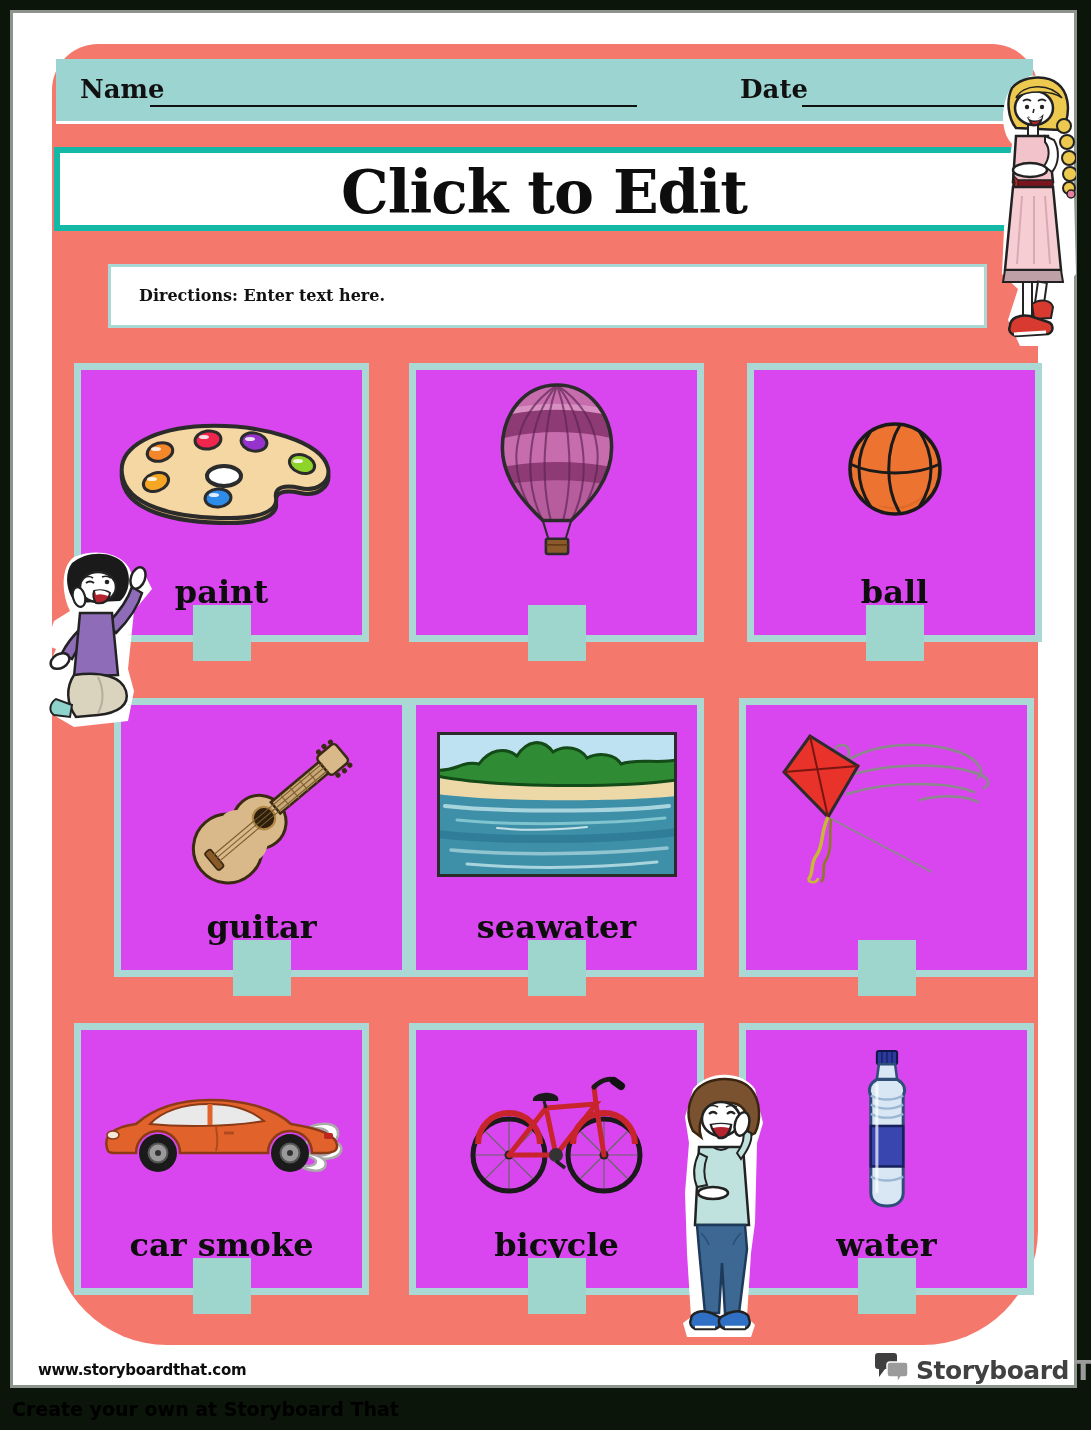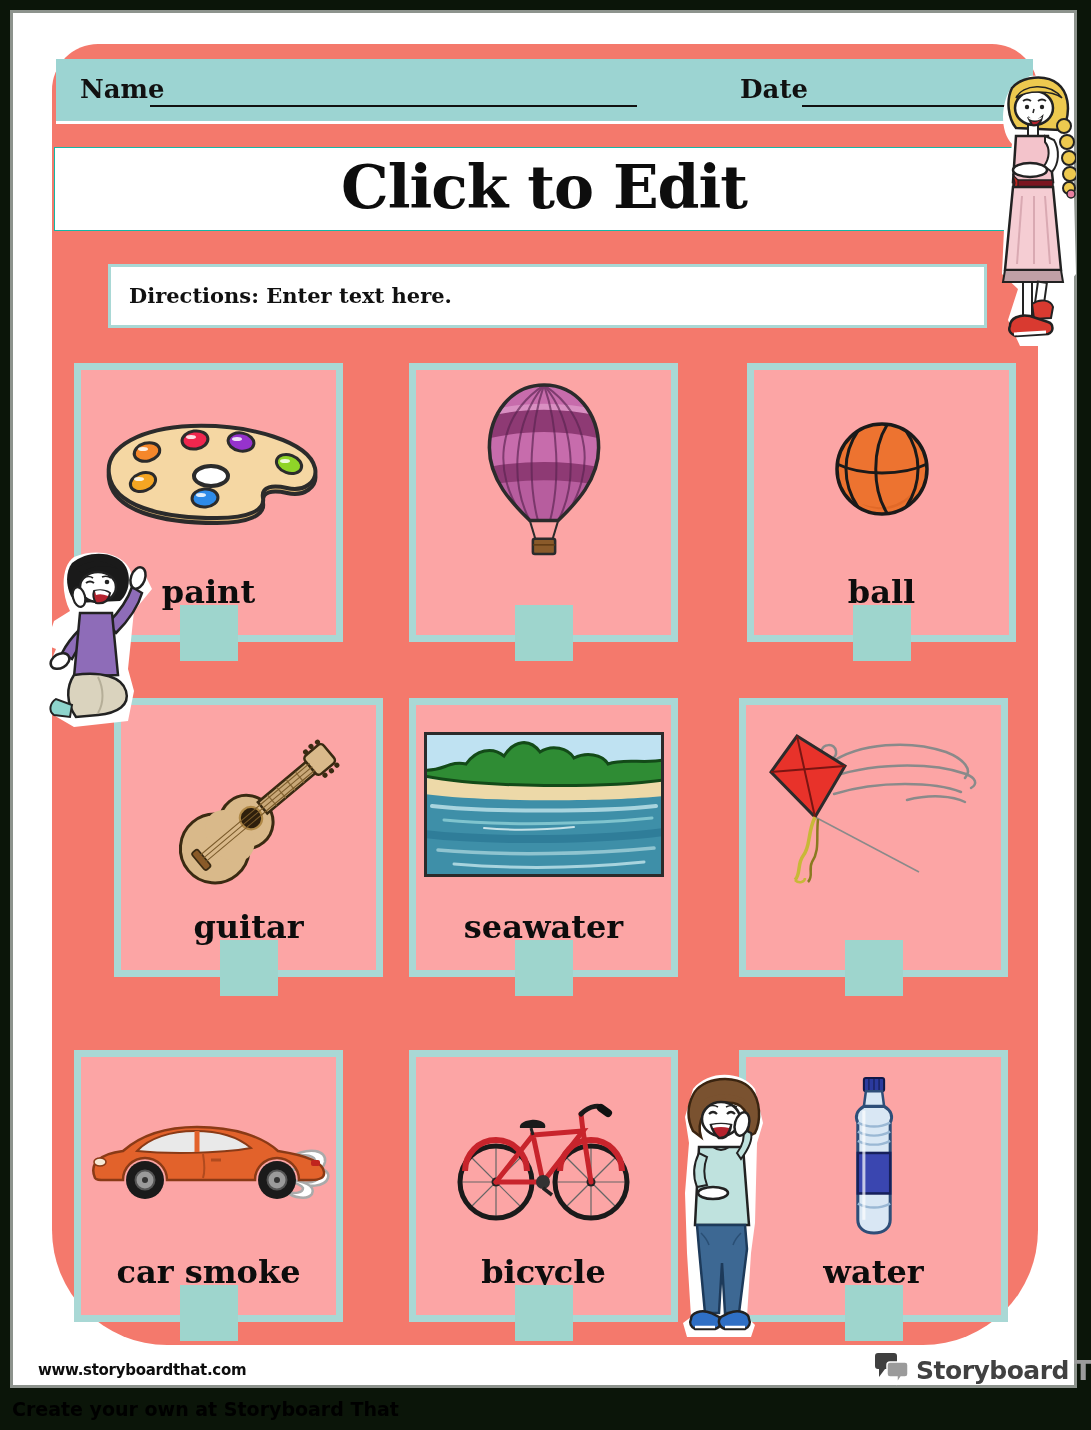--- a/index.html
+++ b/index.html
@@ -2,26 +2,26 @@
 <html><head>
 <meta charset="utf-8">
 <style>
   html,body{margin:0;padding:0;}
   body{width:1091px;height:1430px;position:relative;background:#0B1509;font-family:"DejaVu Serif",serif;overflow:hidden;}
   .page{position:absolute;left:10px;top:10px;width:1067px;height:1378px;background:#ffffff;border:3px solid #8d938d;box-sizing:border-box;}
   .coral{position:absolute;left:52px;top:44px;width:986px;height:1301px;background:#F4796C;border-radius:46px 46px 115px 115px;}
   .tealbar{position:absolute;left:56px;top:59px;width:977px;height:65px;background:#9CD4D2;border-bottom:3px solid #ffffff;box-sizing:border-box;}
   .fieldlabel{position:absolute;font-size:26px;font-weight:bold;color:#111;}
   .rule{position:absolute;height:2px;background:#111;}
-  .titleband{position:absolute;left:54px;top:147px;width:980px;height:84px;background:#fff;border:1px solid #14b8a6;box-sizing:border-box;text-align:center;}
+  .titleband{position:absolute;left:54px;top:147px;width:980px;height:84px;background:#fff;border:6px solid #14b8a6;box-sizing:border-box;text-align:center;}
   .titleband span{font-size:60px;font-weight:bold;line-height:78px;color:#0d0d0d;letter-spacing:-1px;}
   .directions{position:absolute;left:108px;top:264px;width:879px;height:64px;background:#fff;border:3px solid #A9D8D5;box-sizing:border-box;}
-  .directions span{display:block;padding-left:18px;line-height:58px;font-size:21px;font-weight:bold;color:#111;}
-  .card{position:absolute;width:269px;background:#fca5a5;border:7px solid #A9D8D5;box-sizing:border-box;}
-  .r12{height:279px;} .r3{height:272px;margin-top:27px;}
+  .directions span{display:block;padding-left:28px;line-height:58px;font-size:16px;font-weight:bold;color:#111;}
+  .card{position:absolute;width:295px;background:#d946ef;border:7px solid #A9D8D5;box-sizing:border-box;}
+  .r12{height:279px;} .r3{height:272px;}
   .imgzone{position:absolute;left:0;top:6px;right:0;height:186px;display:flex;align-items:center;justify-content:center;}
   .card-label{position:absolute;left:0;right:0;bottom:24px;text-align:center;font-size:32px;font-weight:bold;color:#0d0d0d;white-space:nowrap;}
   .tab{position:absolute;left:50%;margin-left:-29px;bottom:-26px;width:58px;height:56px;background:#9ED5CD;}
   .char{position:absolute;z-index:50;}
   .logo{position:absolute;left:875px;top:1349px;display:flex;align-items:center;gap:5px;z-index:5;}
   .logo .t1{font-family:"DejaVu Sans",sans-serif;font-weight:bold;font-size:25px;color:#414141;letter-spacing:-0.5px;}
   .logo .t2{font-family:"DejaVu Sans",sans-serif;font-weight:bold;font-size:27px;color:#9b9b9b;letter-spacing:-0.5px;}
   .url{position:absolute;left:38px;top:1361px;font-family:"DejaVu Sans",sans-serif;font-weight:bold;font-size:15px;letter-spacing:-0.3px;color:#0d0d0d;z-index:5;}
   .hiddennote{position:absolute;left:12px;top:1398px;font-family:"DejaVu Sans",sans-serif;font-weight:bold;font-size:19px;color:#000000;}
 </style>

